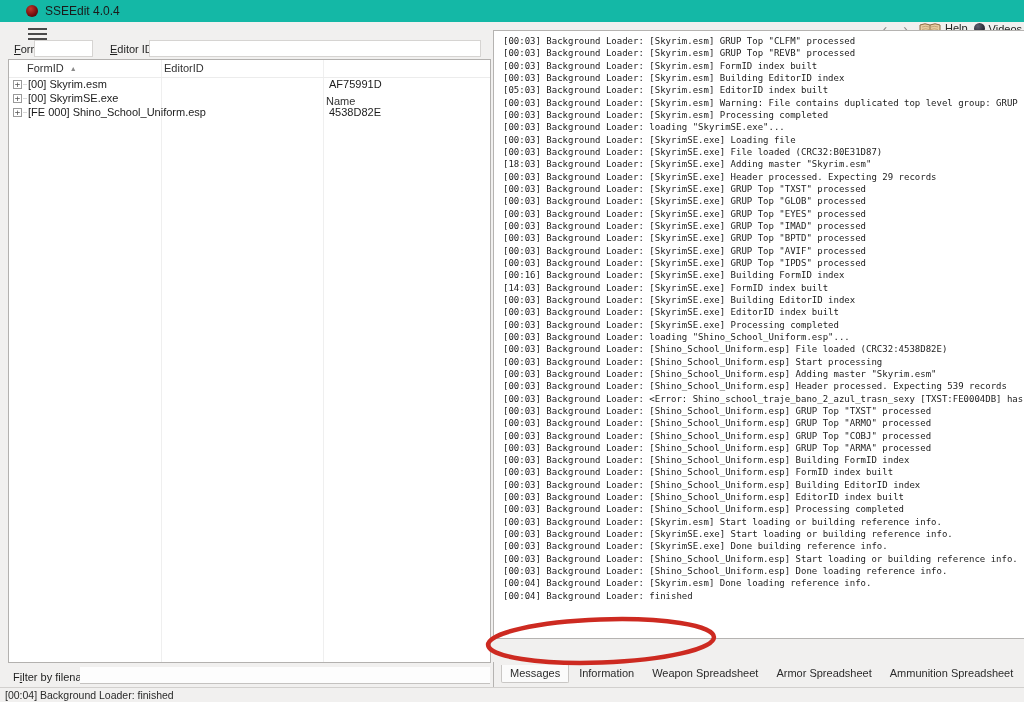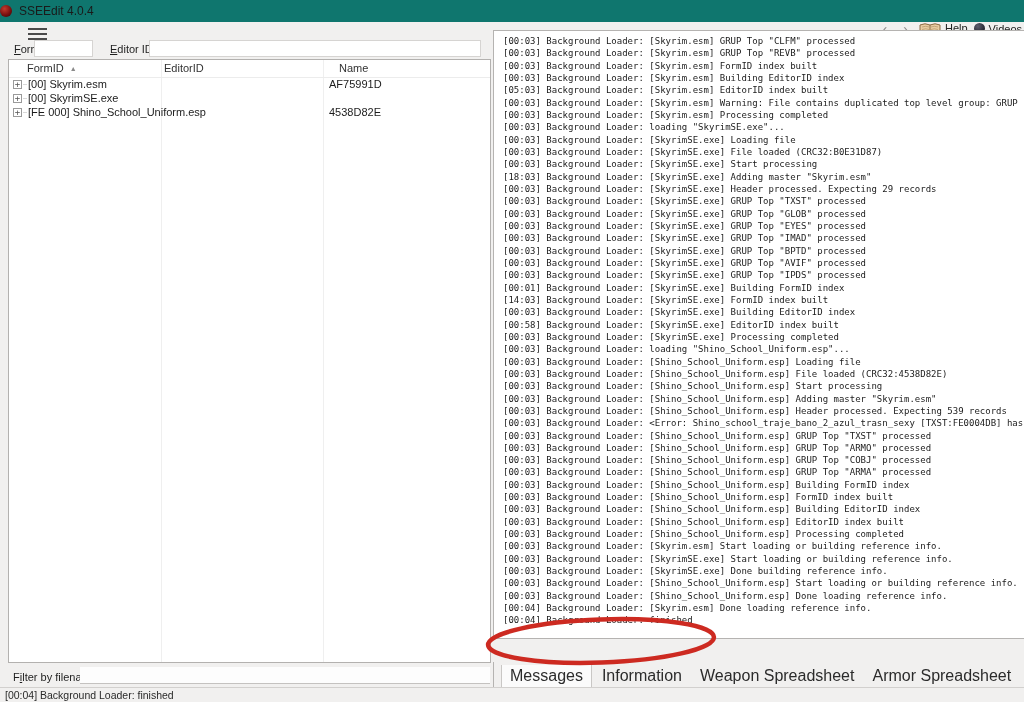--- a/index.html
+++ b/index.html
@@ -1,20 +1,20 @@
 <!DOCTYPE html>
 <html><head>
 <meta charset="utf-8">
 <style>
   * { margin:0; padding:0; box-sizing:border-box; }
   html,body { width:1024px; height:702px; overflow:hidden; }
   body { font-family:"Liberation Sans", sans-serif; background:#f1f0ef; color:#1b1b1b; position:relative; }
 
   
-  .titlebar { position:absolute; left:0; top:0; width:1024px; height:22px; background:#0f766e; display:flex; align-items:center; padding-left:0; }
+  .titlebar { position:absolute; left:0; top:0; width:1024px; height:22px; background:#14b8a6; display:flex; align-items:center; padding-left:26px; }
   .app-icon { width:12px; height:12px; border-radius:50%; background:radial-gradient(circle at 38% 32%, #c0392b 0%, #7a1010 55%, #2e0505 100%); margin-right:7px; flex:0 0 auto; }
   .title-text { font-size:12px; color:#1a1a1a; }
 
   
   .menu-btn { position:absolute; left:26px; top:26px; width:24px; height:16px; cursor:pointer; }
   .menu-btn .bar { position:absolute; left:2px; width:19px; height:2px; background:#4a4a4a; }
   .menu-btn .bar:nth-child(1){ top:2px; } .menu-btn .bar:nth-child(2){ top:7px; } .menu-btn .bar:nth-child(3){ top:12px; }
   .nav-cluster { position:absolute; top:20px; right:2px; height:18px; display:flex; align-items:center; gap:6px; font-size:11px; color:#222; }
   .nav-arrow { font-size:14px; color:#8a8a8a; padding:0 5px; cursor:pointer; line-height:14px; }
   .tool-link { display:flex; align-items:flex-start; gap:4px; cursor:pointer; }
@@ -25,41 +25,41 @@
   .txt-input { position:absolute; background:#fff; border:1px solid #d6d4d2; height:17px; font-size:11px; padding:1px 4px; font-family:"Liberation Sans",sans-serif; }
   #formid-label { left:14px; top:43px; }
   #formid-input { left:34px; top:40px; width:59px; }
   #editorid-label { left:110px; top:43px; }
   #editorid-input { left:149px; top:40px; width:332px; }
 
   
   .tree-panel { position:absolute; left:8px; top:59px; width:483px; height:604px; background:#fff; border:1px solid #b3b1af; overflow:hidden; }
   .tree-header { position:relative; height:18px; border-bottom:1px solid #ececec; font-size:11px; color:#333; }
   .tree-header .col { position:absolute; top:2px; }
-  .col-formid { left:18px; } .col-editorid { left:155px; } .col-name { left:330px; }
+  .col-formid { left:18px; } .col-editorid { left:155px; } .col-name { left:317px;margin-top:33px; }
   .sort-arrow { font-size:7px; color:#8a8a8a; margin-left:6px; vertical-align:1px; }
   .col-line { position:absolute; top:0; bottom:0; width:1px; background:#efefef; }
   .tree-rows { position:relative; }
   .tree-row { position:relative; height:14px; font-size:11px; color:#1c1c1c; cursor:default; }
   .expander { position:absolute; left:4px; top:2px; width:9px; height:9px; border:1px solid #9a9a9a; background:#fff; font-size:9px; line-height:7px; text-align:center; color:#555; cursor:pointer; font-family:"DejaVu Sans Mono",monospace; }
   .expander::after { content:""; position:absolute; left:9px; top:3px; width:4px; height:1px; background:#d8d8d8; }
   .cell-formid { position:absolute; left:19px; top:0; white-space:nowrap; }
   .cell-name { position:absolute; left:320px; top:0; white-space:nowrap; }
 
   
   .log-panel { position:absolute; left:493px; top:30px; width:531px; height:609px; background:#fff; border:1px solid #b5b3b1; border-right:none; overflow:hidden; }
   .log-content { padding:4px 0 0 9px; }
   .log-line { font-family:"DejaVu Sans Mono",monospace; font-size:9px; line-height:12.33px; white-space:pre; color:#1b1b1b; }
 
   
   .annotation-overlay { position:absolute; left:478px; top:610px; width:252px; height:62px; pointer-events:none; z-index:5; }
 
   
   .tab-strip { position:absolute; left:493px; top:662px; width:531px; height:25px; background:#f1f0ef; border-left:1px solid #b5b3b1; display:flex; align-items:flex-start; padding:3px 0 0 7px; gap:2px; }
-  .tab { font-size:16px; color:#2b2b2b; padding:2px 8px 3px 8px; cursor:pointer; white-space:nowrap; }
+  .tab { font-size:11px; color:#2b2b2b; padding:2px 8px 3px 8px; cursor:pointer; white-space:nowrap; }
   .tab.active { background:#fbfbfb; border:1px solid #c9c7c5; border-top:none; border-radius:0 0 2px 2px; }
 
   
   #filename-label { left:13px; top:671px; }
   #filename-input { left:80px; top:667px; width:410px; border:none; border-bottom:1px solid #c4c2c0; background:#fdfdfd; height:17px; }
 
   
   .status-bar { position:absolute; left:0; top:687px; width:1024px; height:15px; background:#f1f0ef; border-top:1px solid #d2d0ce; font-size:10.5px; color:#2a2a2a; padding:1px 0 0 5px; }
 
   .book-icon { display:inline-block; }
@@ -130,37 +130,35 @@
       <div class="log-line">[00:03] Background Loader: [Skyrim.esm] GRUP Top "CLFM" processed</div>
       <div class="log-line">[00:03] Background Loader: [Skyrim.esm] GRUP Top "REVB" processed</div>
       <div class="log-line">[00:03] Background Loader: [Skyrim.esm] FormID index built</div>
       <div class="log-line">[00:03] Background Loader: [Skyrim.esm] Building EditorID index</div>
       <div class="log-line">[05:03] Background Loader: [Skyrim.esm] EditorID index built</div>
       <div class="log-line">[00:03] Background Loader: [Skyrim.esm] Warning: File contains duplicated top level group: GRUP</div>
       <div class="log-line">[00:03] Background Loader: [Skyrim.esm] Processing completed</div>
       <div class="log-line">[00:03] Background Loader: loading "SkyrimSE.exe"...</div>
       <div class="log-line">[00:03] Background Loader: [SkyrimSE.exe] Loading file</div>
       <div class="log-line">[00:03] Background Loader: [SkyrimSE.exe] File loaded (CRC32:B0E31D87)</div>
-      <div class="log-line">[00:03] Background Loader: [SkyrimSE.exe] Start processing</div>
       <div class="log-line">[18:03] Background Loader: [SkyrimSE.exe] Adding master "Skyrim.esm"</div>
       <div class="log-line">[00:03] Background Loader: [SkyrimSE.exe] Header processed. Expecting 29 records</div>
       <div class="log-line">[00:03] Background Loader: [SkyrimSE.exe] GRUP Top "TXST" processed</div>
       <div class="log-line">[00:03] Background Loader: [SkyrimSE.exe] GRUP Top "GLOB" processed</div>
       <div class="log-line">[00:03] Background Loader: [SkyrimSE.exe] GRUP Top "EYES" processed</div>
       <div class="log-line">[00:03] Background Loader: [SkyrimSE.exe] GRUP Top "IMAD" processed</div>
       <div class="log-line">[00:03] Background Loader: [SkyrimSE.exe] GRUP Top "BPTD" processed</div>
       <div class="log-line">[00:03] Background Loader: [SkyrimSE.exe] GRUP Top "AVIF" processed</div>
       <div class="log-line">[00:03] Background Loader: [SkyrimSE.exe] GRUP Top "IPDS" processed</div>
-      <div class="log-line">[00:01] Background Loader: [SkyrimSE.exe] Building FormID index</div>
+      <div class="log-line">[00:16] Background Loader: [SkyrimSE.exe] Building FormID index</div>
       <div class="log-line">[14:03] Background Loader: [SkyrimSE.exe] FormID index built</div>
       <div class="log-line">[00:03] Background Loader: [SkyrimSE.exe] Building EditorID index</div>
-      <div class="log-line">[00:58] Background Loader: [SkyrimSE.exe] EditorID index built</div>
+      <div class="log-line">[00:03] Background Loader: [SkyrimSE.exe] EditorID index built</div>
       <div class="log-line">[00:03] Background Loader: [SkyrimSE.exe] Processing completed</div>
       <div class="log-line">[00:03] Background Loader: loading "Shino_School_Uniform.esp"...</div>
-      <div class="log-line">[00:03] Background Loader: [Shino_School_Uniform.esp] Loading file</div>
       <div class="log-line">[00:03] Background Loader: [Shino_School_Uniform.esp] File loaded (CRC32:4538D82E)</div>
       <div class="log-line">[00:03] Background Loader: [Shino_School_Uniform.esp] Start processing</div>
       <div class="log-line">[00:03] Background Loader: [Shino_School_Uniform.esp] Adding master "Skyrim.esm"</div>
       <div class="log-line">[00:03] Background Loader: [Shino_School_Uniform.esp] Header processed. Expecting 539 records</div>
       <div class="log-line">[00:03] Background Loader: &lt;Error: Shino_school_traje_bano_2_azul_trasn_sexy [TXST:FE0004DB] has</div>
       <div class="log-line">[00:03] Background Loader: [Shino_School_Uniform.esp] GRUP Top "TXST" processed</div>
       <div class="log-line">[00:03] Background Loader: [Shino_School_Uniform.esp] GRUP Top "ARMO" processed</div>
       <div class="log-line">[00:03] Background Loader: [Shino_School_Uniform.esp] GRUP Top "COBJ" processed</div>
       <div class="log-line">[00:03] Background Loader: [Shino_School_Uniform.esp] GRUP Top "ARMA" processed</div>
       <div class="log-line">[00:03] Background Loader: [Shino_School_Uniform.esp] Building FormID index</div>

